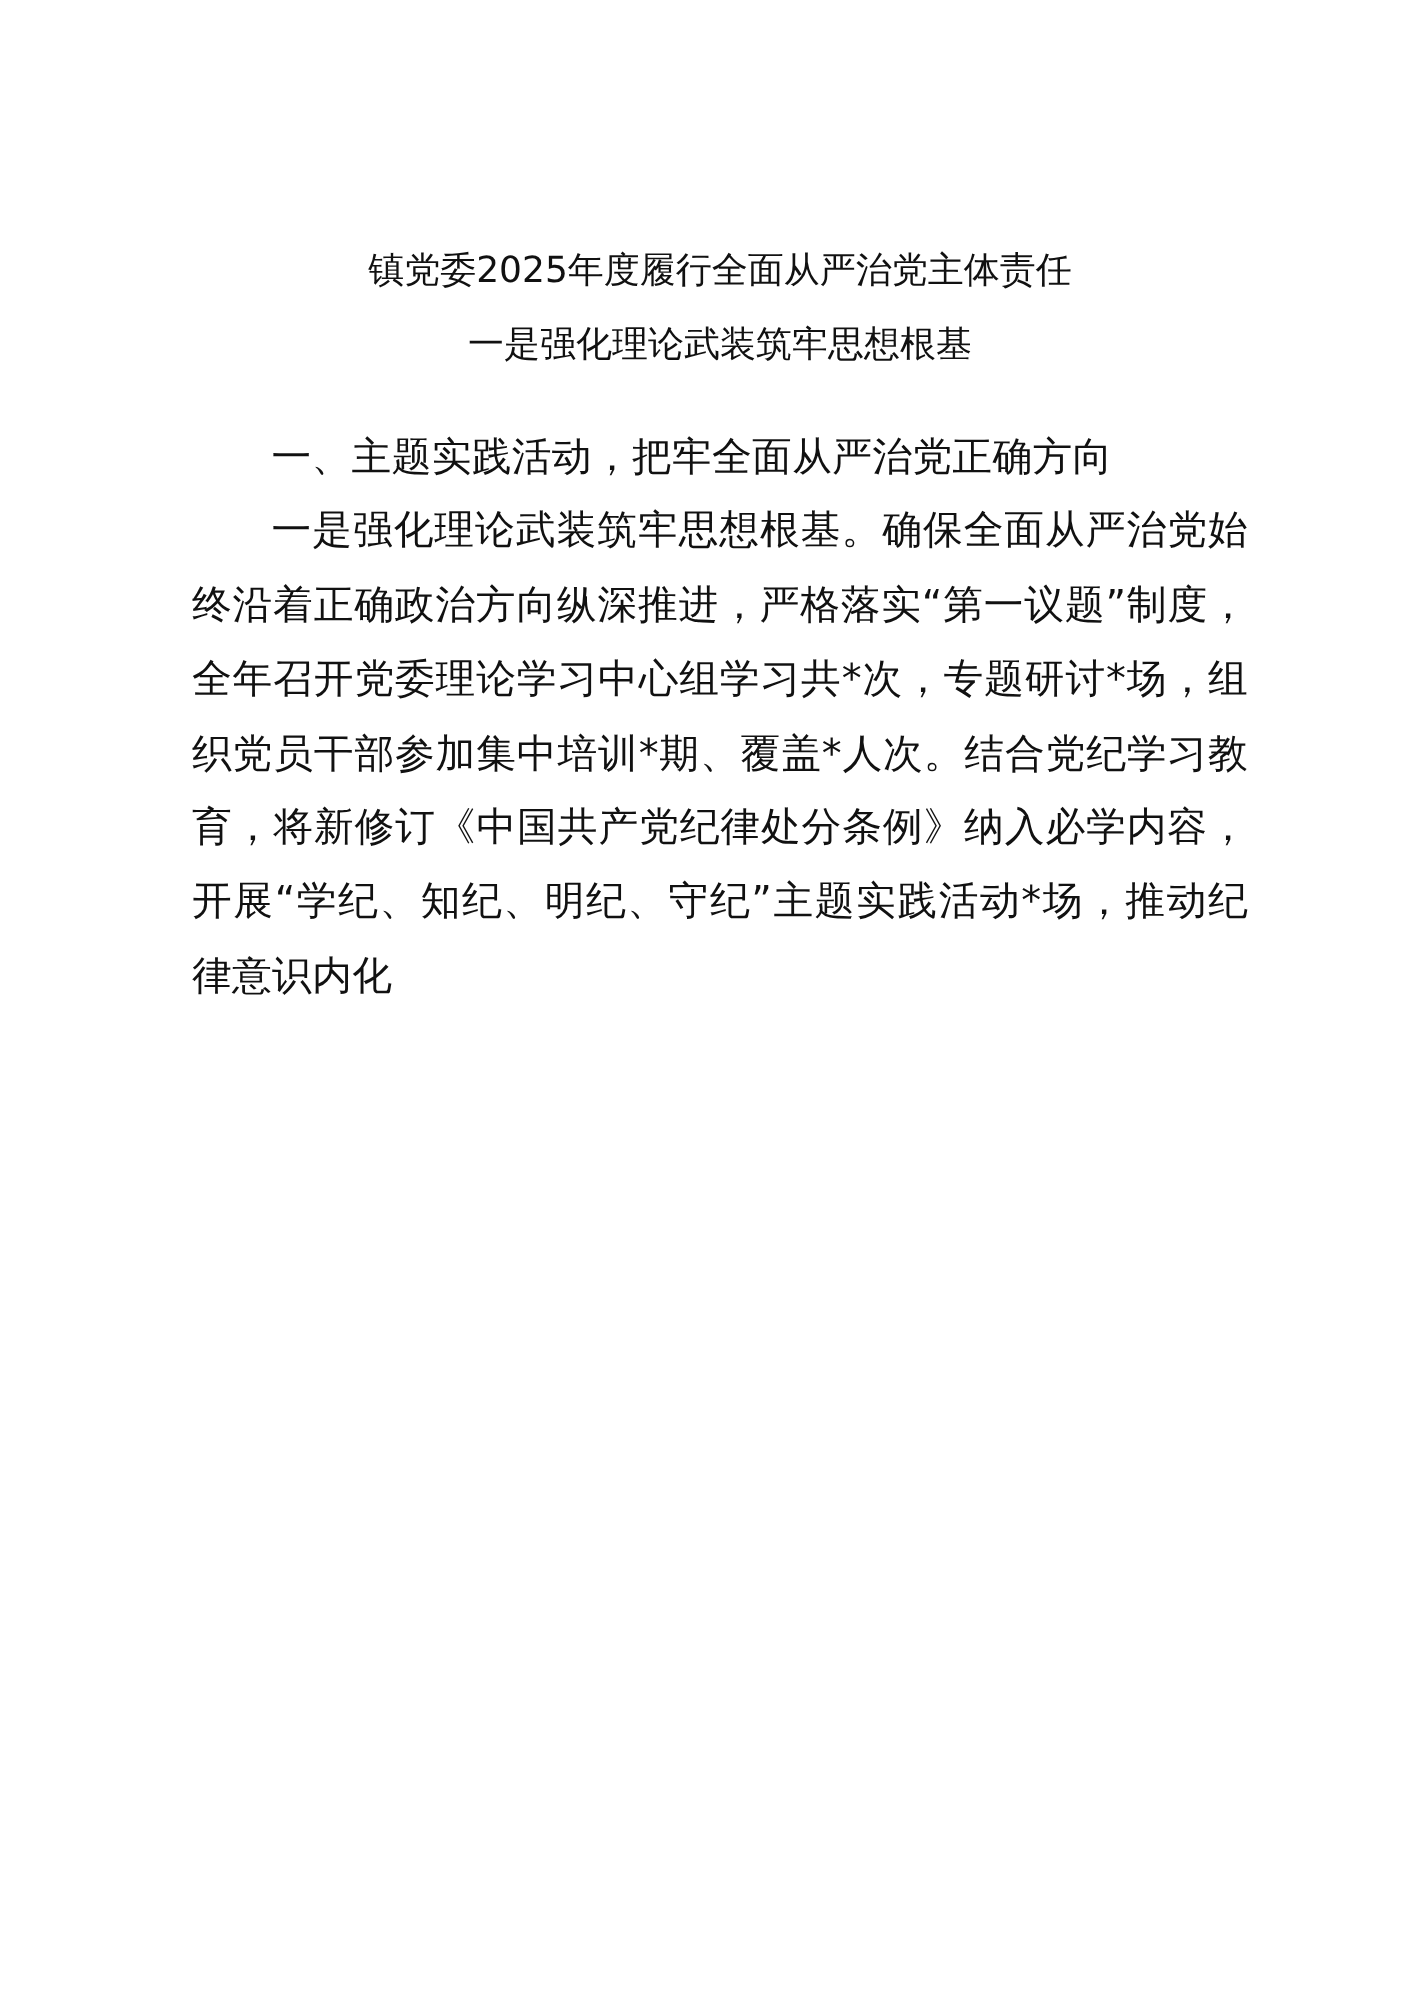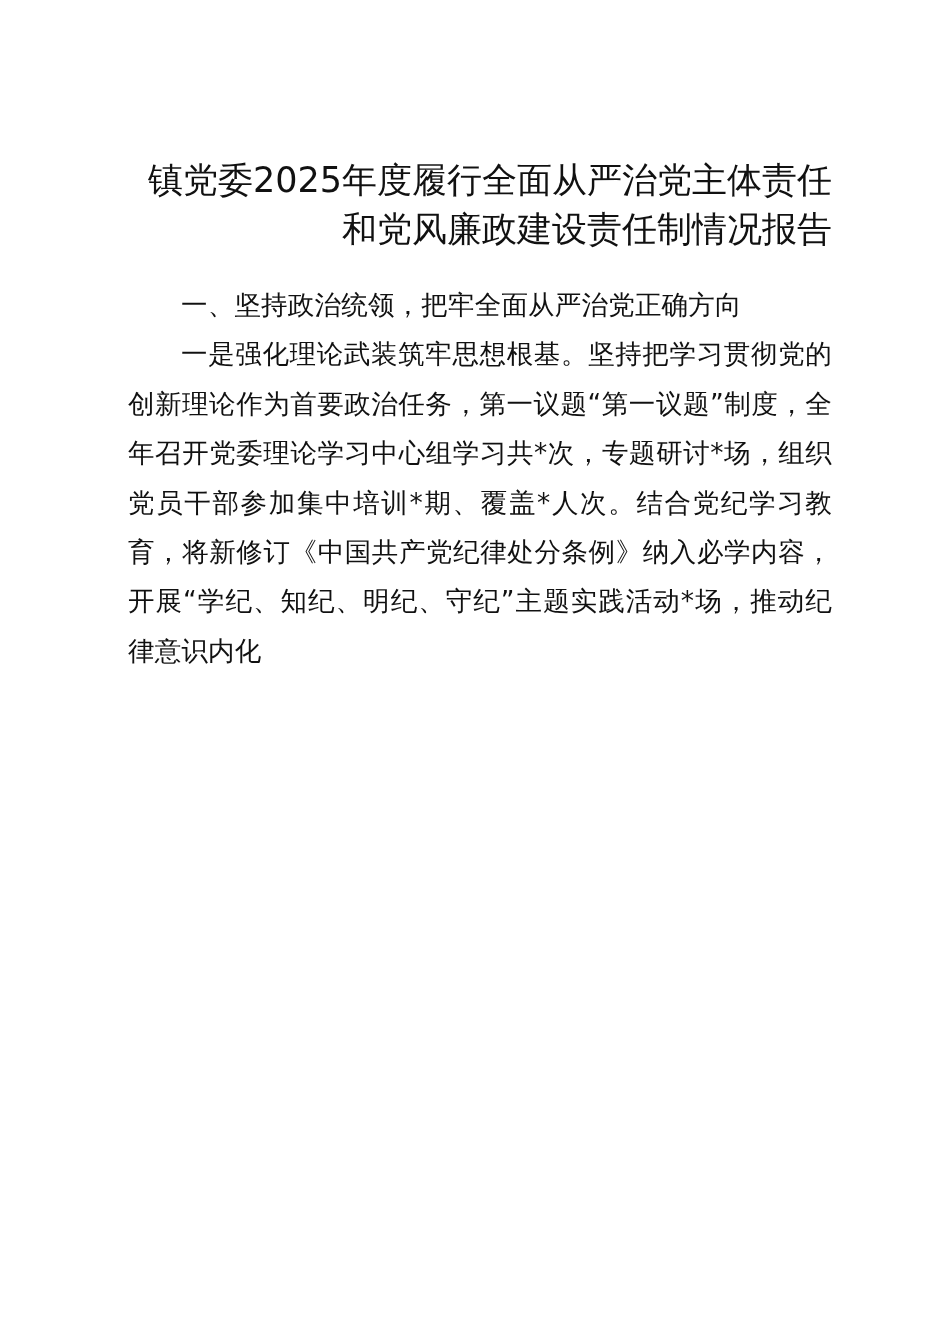--- a/index.html
+++ b/index.html
@@ -16,22 +16,22 @@
       font-family: "DejaVu Sans", "Liberation Sans", sans-serif;
     }
     .page {
       position: absolute;
       left: 128px;
       top: 156px;
       width: 704px;
     }
     .title {
       margin: 0;
-      text-align: right;
-      font-size: 35px;
+      text-align: center;
+      font-size: 24px;
       line-height: 49px;
       font-weight: normal;
       letter-spacing: 0px;
       color: #111111;
     }
     .title-line {
       display: block;
       white-space: nowrap;
     }
     .body-text {
@@ -53,20 +53,20 @@
       text-indent: 2em;
       letter-spacing: 0.2px;
     }
   </style>
 </head>
 <body>
 
 <div class="page">
   <h1 class="title">
     <span class="title-line">镇党委2025年度履行全面从严治党主体责任</span>
-    <span class="title-line">和党风廉政建设责任制情况报告</span>
+    <span class="title-line">一是强化理论武装筑牢思想根基</span>
   </h1>
 
   <div class="body-text">
-    <p class="heading">一、坚持政治统领，把牢全面从严治党正确方向</p>
-    <p class="para">一是强化理论武装筑牢思想根基。坚持把学习贯彻党的创新理论作为首要政治任务，第一议题“第一议题”制度，全年召开党委理论学习中心组学习共*次，专题研讨*场，组织党员干部参加集中培训*期、覆盖*人次。结合党纪学习教育，将新修订《中国共产党纪律处分条例》纳入必学内容，开展“学纪、知纪、明纪、守纪”主题实践活动*场，推动纪律意识内化</p>
+    <p class="heading">一、主题实践活动，把牢全面从严治党正确方向</p>
+    <p class="para">一是强化理论武装筑牢思想根基。确保全面从严治党始终沿着正确政治方向纵深推进，严格落实“第一议题”制度，全年召开党委理论学习中心组学习共*次，专题研讨*场，组织党员干部参加集中培训*期、覆盖*人次。结合党纪学习教育，将新修订《中国共产党纪律处分条例》纳入必学内容，开展“学纪、知纪、明纪、守纪”主题实践活动*场，推动纪律意识内化</p>
   </div>
 </div>
 
 </body></html>

